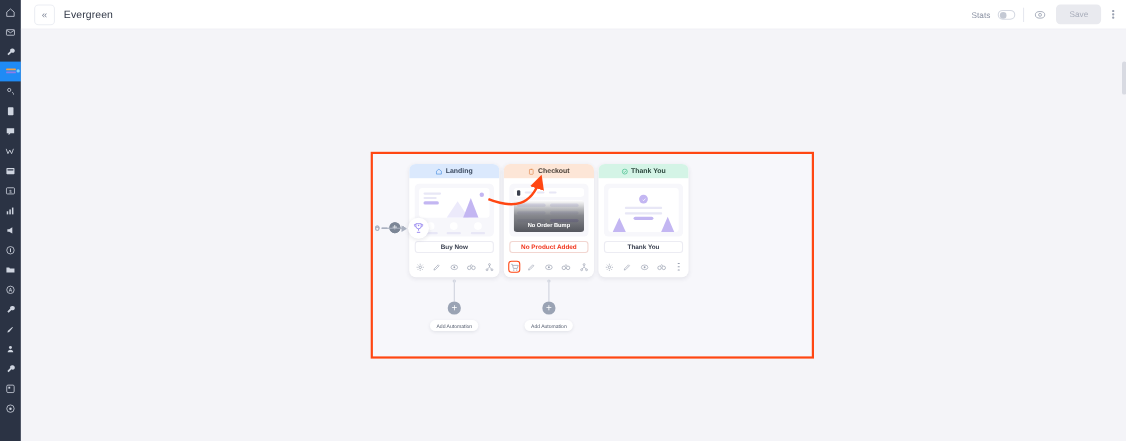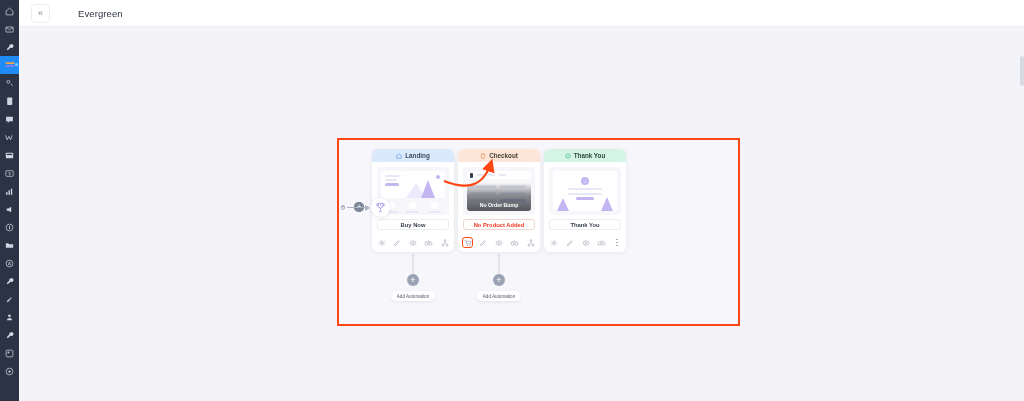--- a/index.html
+++ b/index.html
@@ -41,21 +41,21 @@
     padding: 0 8px 0 12px;
     border-bottom: 1px solid #ededf2;
   }
   .collapse-btn {
     width: 19px; height: 19px; border-radius: 4px;
     background: #fff; border: 1px solid #eceef3;
     display: flex; align-items: center; justify-content: center;
     color: #7b8395; font-size: 9px; cursor: pointer;
   }
   .page-title {
-    margin-left: 28px; font-size: 9.5px; color: #2f3645; font-weight: 400;
+    margin-left: 8px; font-size: 9.5px; color: #2f3645; font-weight: 400;
     letter-spacing: .1px;
   }
   .topbar-right {
     margin-left: auto; display: flex; align-items: center; gap: 7px;
   }
   .stats-label { font-size: 7.5px; color: #8a91a2; }
   .toggle {
     width: 16px; height: 9px; border-radius: 6px;
     background: #fff; border: 1px solid #d5d9e2; position: relative;
     cursor: pointer;
@@ -321,20 +321,37 @@
 </div>
 
 <div class="main">
 
   <div class="topbar">
     <div class="collapse-btn">
       <span>«</span>
     </div>
     <div class="page-title">Evergreen</div>
 
+    <div class="topbar-right">
+      <span class="stats-label">Stats</span>
+      <div class="toggle"></div>
+      <div class="vdiv"></div>
+      <div class="icon-btn">
+        <svg width="11" height="11" viewBox="0 0 16 16">
+          <ellipse cx="8" cy="8" rx="6.2" ry="4.4" stroke="#9aa1b1" stroke-width="1.1" fill="none"></ellipse>
+          <circle cx="8" cy="8" r="1.9" stroke="#9aa1b1" stroke-width="1.1" fill="none"></circle>
+        </svg>
+      </div>
+      <button class="save-btn">Save</button>
+      <div class="kebab">
+        <i></i>
+          <i></i>
+          <i></i>
+      </div>
+    </div>
   </div>
 
   <div class="canvas">
 
     <div class="scroll-hint"></div>
 
     <div class="selection"></div>
 
     <div class="funnel">
 

